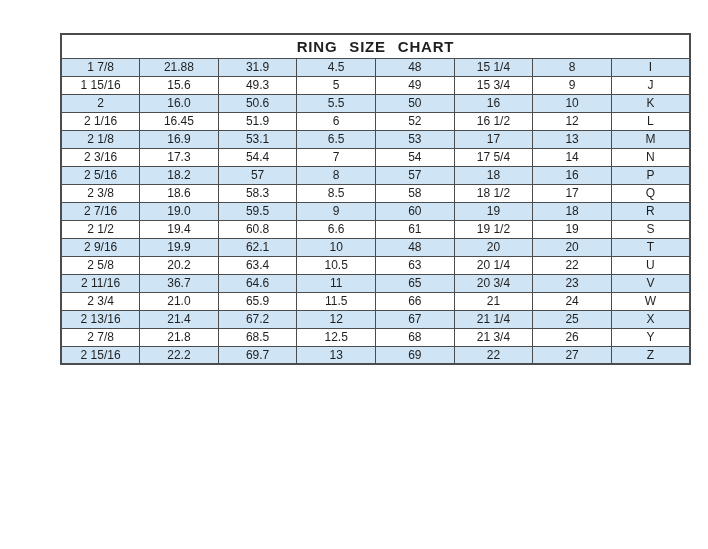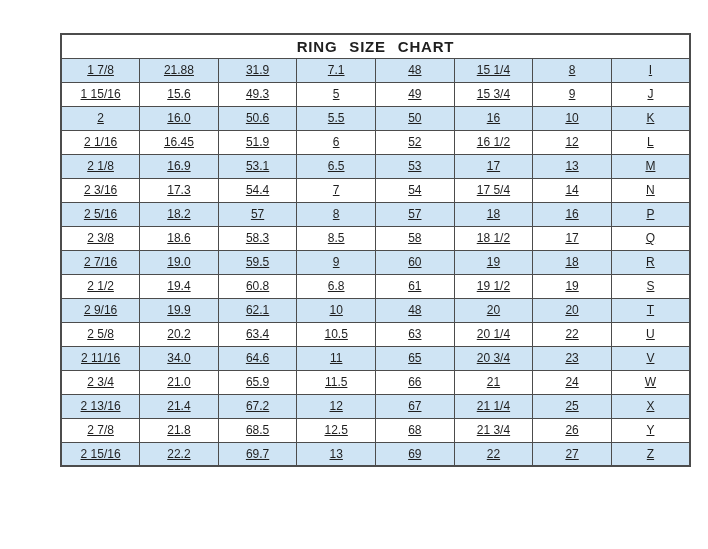--- a/index.html
+++ b/index.html
@@ -47,41 +47,41 @@
     background: var(--table-bg);
   }
   tr.header-row th {
     height: 39px;
     font-size: 13px;
     font-weight: normal;
     line-height: 1.18;
     white-space: pre-line;
     background: var(--table-bg);
   }
-  tbody tr { height: 24px; text-decoration: underline; }
+  tbody tr { height: 18px; }
   tbody td { font-size: 12px; }
   tbody tr:nth-child(odd) { background: var(--stripe); }
   tbody tr:nth-child(even) { background: var(--table-bg); }
 </style>
 </head>
 <body>
 
 <div class="page">
   <table class="ring-chart">
     <thead>
       <tr class="title-row">
         <td colspan="8">RING SIZE CHART</td>
       </tr>
     </thead>
     <tbody>
         <tr>
           <td>1 7/8</td>
           <td>21.88</td>
           <td>31.9</td>
-          <td>7.1</td>
+          <td>4.5</td>
           <td>48</td>
           <td>15 1/4</td>
           <td>8</td>
           <td>I</td>
         </tr>
         <tr>
           <td>1 15/16</td>
           <td>15.6</td>
           <td>49.3</td>
           <td>5</td>
@@ -157,21 +157,21 @@
           <td>9</td>
           <td>60</td>
           <td>19</td>
           <td>18</td>
           <td>R</td>
         </tr>
         <tr>
           <td>2 1/2</td>
           <td>19.4</td>
           <td>60.8</td>
-          <td>6.8</td>
+          <td>6.6</td>
           <td>61</td>
           <td>19 1/2</td>
           <td>19</td>
           <td>S</td>
         </tr>
         <tr>
           <td>2 9/16</td>
           <td>19.9</td>
           <td>62.1</td>
           <td>10</td>
@@ -185,21 +185,21 @@
           <td>20.2</td>
           <td>63.4</td>
           <td>10.5</td>
           <td>63</td>
           <td>20 1/4</td>
           <td>22</td>
           <td>U</td>
         </tr>
         <tr>
           <td>2 11/16</td>
-          <td>34.0</td>
+          <td>36.7</td>
           <td>64.6</td>
           <td>11</td>
           <td>65</td>
           <td>20 3/4</td>
           <td>23</td>
           <td>V</td>
         </tr>
         <tr>
           <td>2 3/4</td>
           <td>21.0</td>

